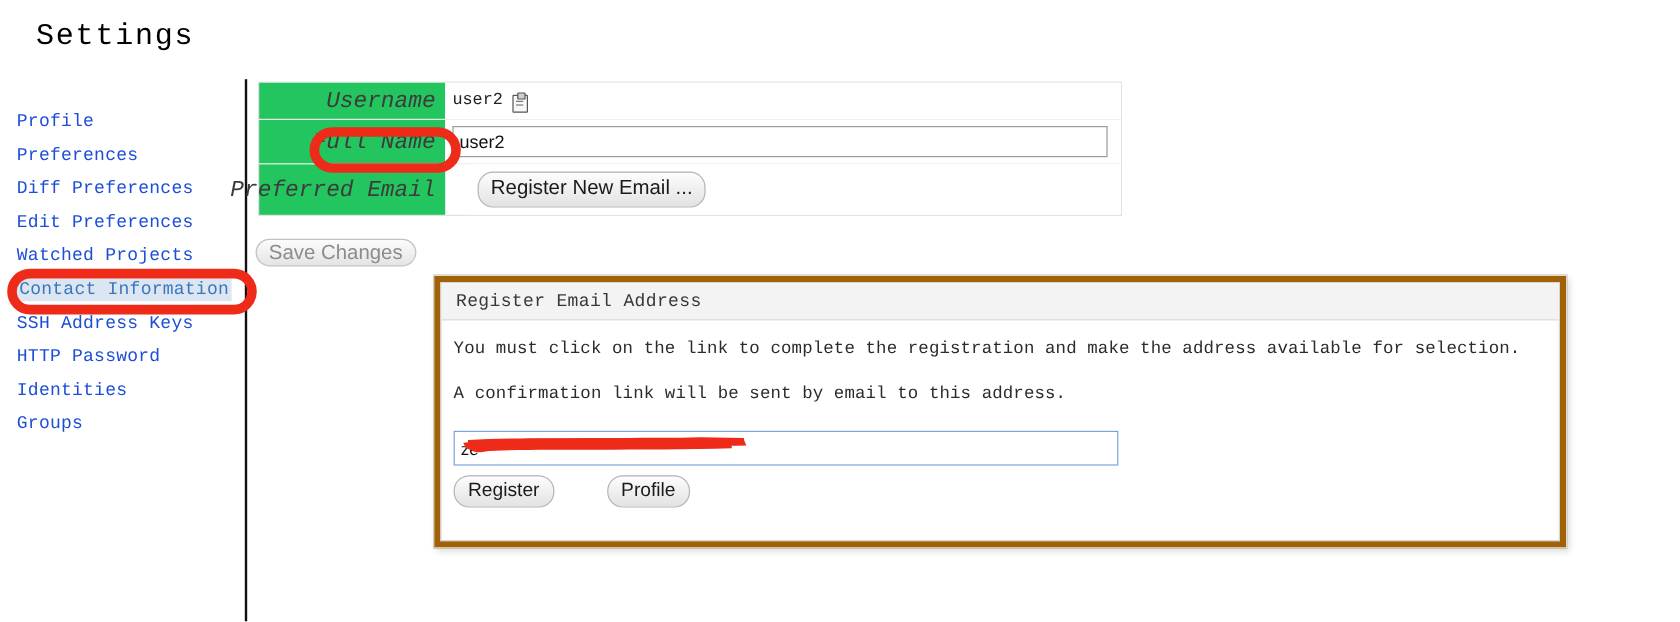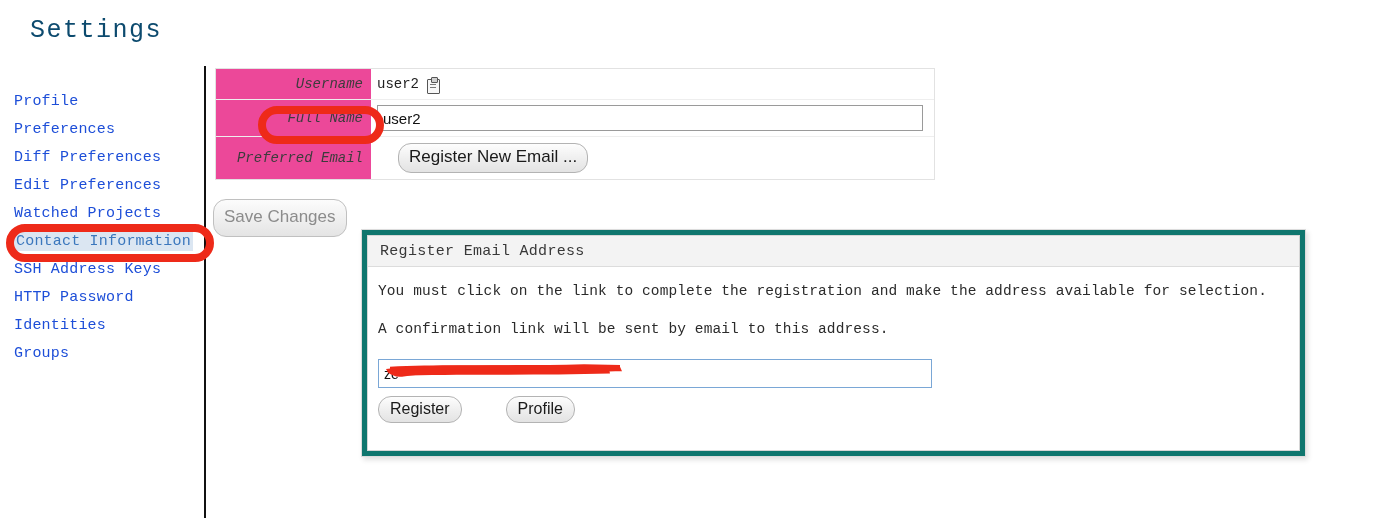--- a/index.html
+++ b/index.html
@@ -17,21 +17,21 @@
   }
 
   
   #page-title {
     position: absolute;
     left: 30px;
     top: 16px;
     font-family: "Liberation Mono", "DejaVu Sans Mono", monospace;
     font-size: 25px;
     letter-spacing: 1.5px;
-    color: #0c4a6e;
+    color: #000000;
     white-space: nowrap;
   }
 
   
   #sidebar {
     position: absolute;
     left: 0;
     top: 88px;
     width: 204px;
   }
@@ -75,30 +75,30 @@
   #settings-form .frow {
     display: flex;
     align-items: center;
     border-bottom: 1px solid #eeeeee;
     min-height: 30px;
   }
   #settings-form .frow:last-child { border-bottom: none; gap: 20px; }
   .flabel {
     width: 155px;
     min-width: 155px;
-    background: #ec4899;
+    background: #22c55e;
     align-self: stretch;
     display: flex;
     align-items: center;
     justify-content: flex-end;
     padding-right: 8px;
     box-sizing: border-box;
     font-family: "Liberation Mono", "DejaVu Sans Mono", monospace;
     font-style: italic;
-    font-size: 14px;
+    font-size: 19px;
     color: #3c3c3c;
     white-space: nowrap;
   }
   .fvalue {
     flex: 1;
     display: flex;
     align-items: center;
     padding-left: 6px;
     box-sizing: border-box;
     background: #ffffff;
@@ -169,35 +169,35 @@
     font-size: 17px;
     padding: 2px 10px 4px 10px;
     height: 30px;
     margin-left: 1px;
   }
   #save-changes-button {
     position: absolute;
     left: 213px;
     top: 199px;
     font-size: 17px;
-    height: 38px;
+    height: 23px;
     padding: 1px 10px 3px 10px;
     color: #8c8c8c;
     background: linear-gradient(#fcfcfc, #efefef 55%, #e4e4e4);
     border: 1px solid #c0c0c0;
   }
 
   
   #register-dialog {
     position: absolute;
     left: 361px;
     top: 229px;
     width: 945px;
     height: 228px;
-    background: #0f766e;
+    background: #a16207;
     border: 1px solid #dcdcdc;
     box-shadow: 2px 3px 5px rgba(0,0,0,0.12);
     box-sizing: border-box;
     padding: 5px;
   }
   #register-dialog-inner {
     width: 100%;
     height: 100%;
     background: #ffffff;
     border: 1px solid #d6d6d6;

